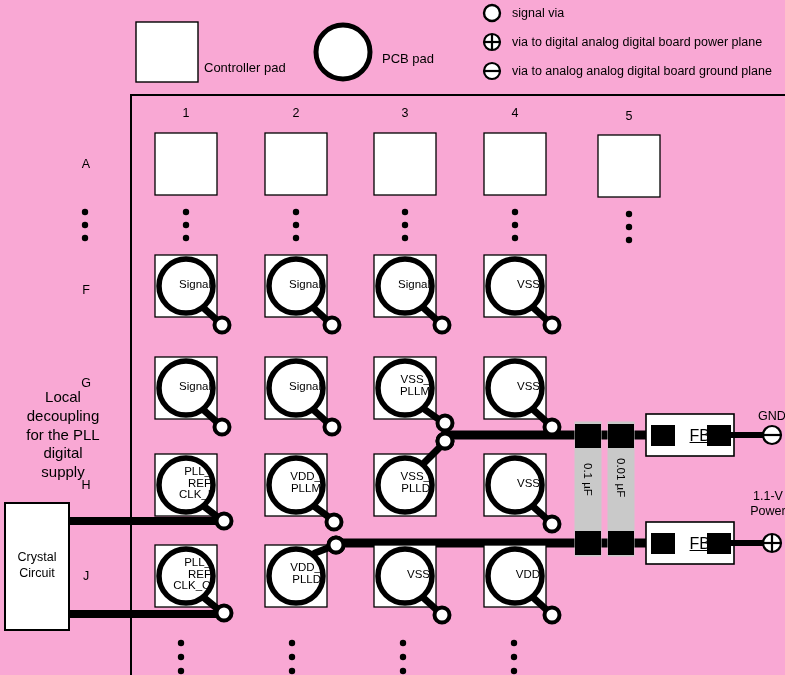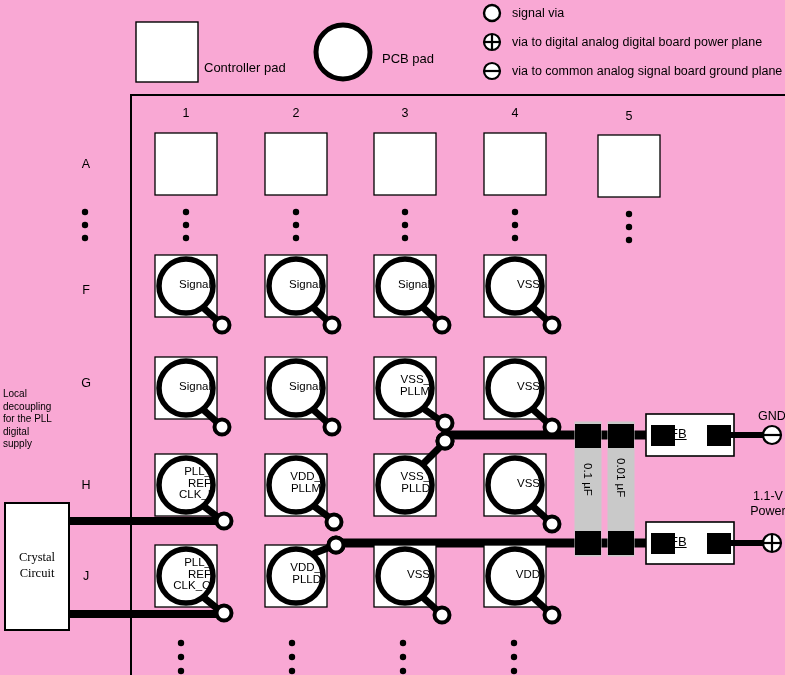--- a/index.html
+++ b/index.html
@@ -34,23 +34,23 @@
   .pad-caption  { font-size: 13px; }
   .col-head     { font-size: 12.5px; text-align: center; width: 40px; }
   .row-head     { font-size: 12.5px; text-align: center; width: 30px; }
   .via-label    { font-size: 11.5px; text-align: right; line-height: 1.02; }
   .cap-label {
     font-size: 11.5px;
     transform: rotate(90deg);
     transform-origin: left top;
     white-space: pre;
   }
-  .fb-label   { font-size: 13px; text-align: left; width: 40px; text-decoration: underline; }
+  .fb-label   { font-size: 16px; text-align: right; width: 40px; text-decoration: underline; }
   .net-label  { font-size: 12.5px; text-align: center; line-height: 1.2; }
-  .side-note  { font-size: 10px; text-align: left; width: 120px; line-height: 1.25; }
+  .side-note  { font-size: 15px; text-align: center; width: 120px; line-height: 1.25; }
   .block-label{ font-size: 12.5px; text-align: center; width: 68px; line-height: 1.25; }
 </style>
 </head>
 <body>
 
 <div id="root">
 
   <svg class="layer" viewBox="0 0 785 675">
 
     <g>
@@ -255,21 +255,21 @@
       <line x1="763" y1="543" x2="781" y2="543" stroke="#000" stroke-width="2.2"></line>
       <line x1="772" y1="534" x2="772" y2="552" stroke="#000" stroke-width="2.2"></line>
     </g>
 
     <rect x="5" y="503" width="64" height="127" fill="#fff" stroke="#000" stroke-width="2"></rect>
 
   </svg>
 
   <div class="txt legend-label" style="left:512px; top:6px;">signal via</div>
   <div class="txt legend-label" style="left:512px; top:35px;">via to digital analog digital board power plane</div>
-  <div class="txt legend-label" style="left:512px; top:64px;">via to common analog signal board ground plane</div>
+  <div class="txt legend-label" style="left:512px; top:64px;">via to analog analog digital board ground plane</div>
 
   <div class="txt pad-caption" style="left:204px; top:61px;">Controller pad</div>
   <div class="txt pad-caption" style="left:382px; top:46px;margin-top:6px;">PCB pad</div>
 
   <div class="txt col-head" style="left:166px; top:106px;">1</div>
   <div class="txt col-head" style="left:276px; top:106px;">2</div>
   <div class="txt col-head" style="left:385px; top:106px;">3</div>
   <div class="txt col-head" style="left:495px; top:106px;">4</div>
   <div class="txt col-head" style="left:609px; top:109px;">5</div>
 
@@ -315,16 +315,16 @@
 
   <div class="txt net-label" style="left:747px; top:409px; width:50px;">GND</div>
   <div class="txt net-label" style="left:738px; top:489px; width:60px;">1.1-V
 Power</div>
 
   <div class="txt side-note" style="left:3px; top:388px;">Local
 decoupling
 for the PLL
 digital
 supply</div>
-  <div class="txt block-label" style="left:3px; top:550px;font-family:Liberation Serif, serif;">Crystal
+  <div class="txt block-label" style="left:3px; top:550px;">Crystal
 Circuit</div>
 
 </div>
 
 </body></html>

